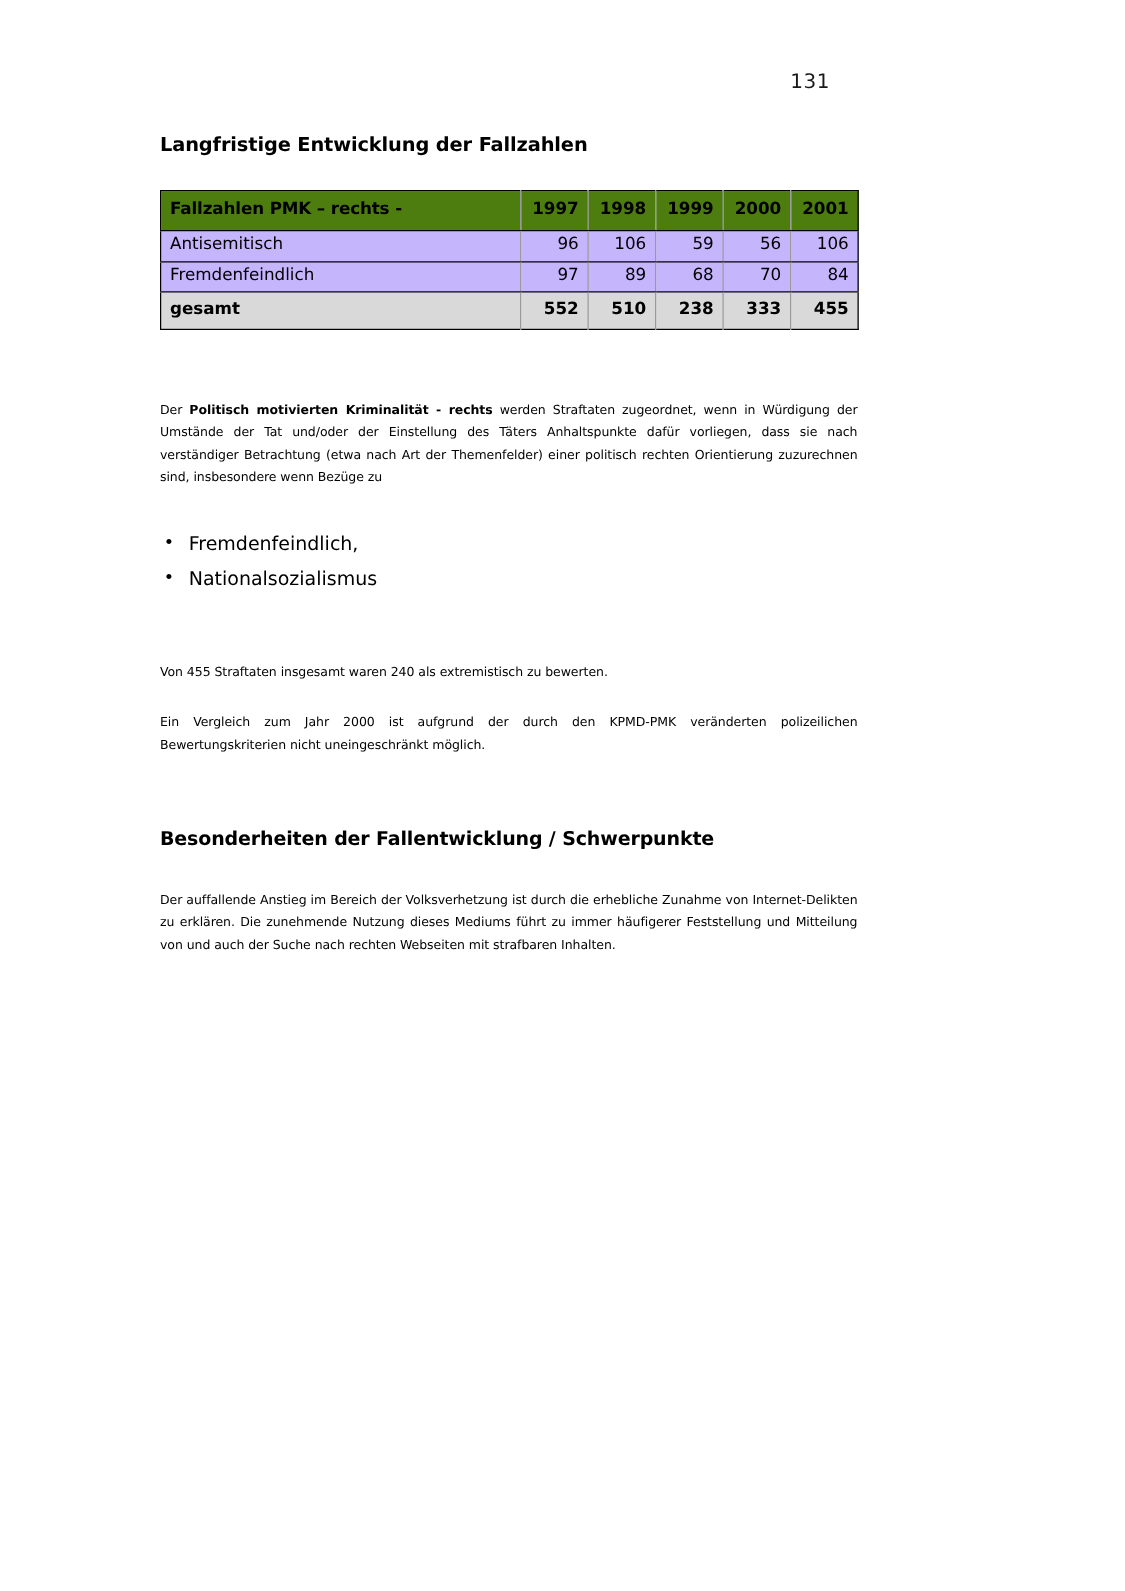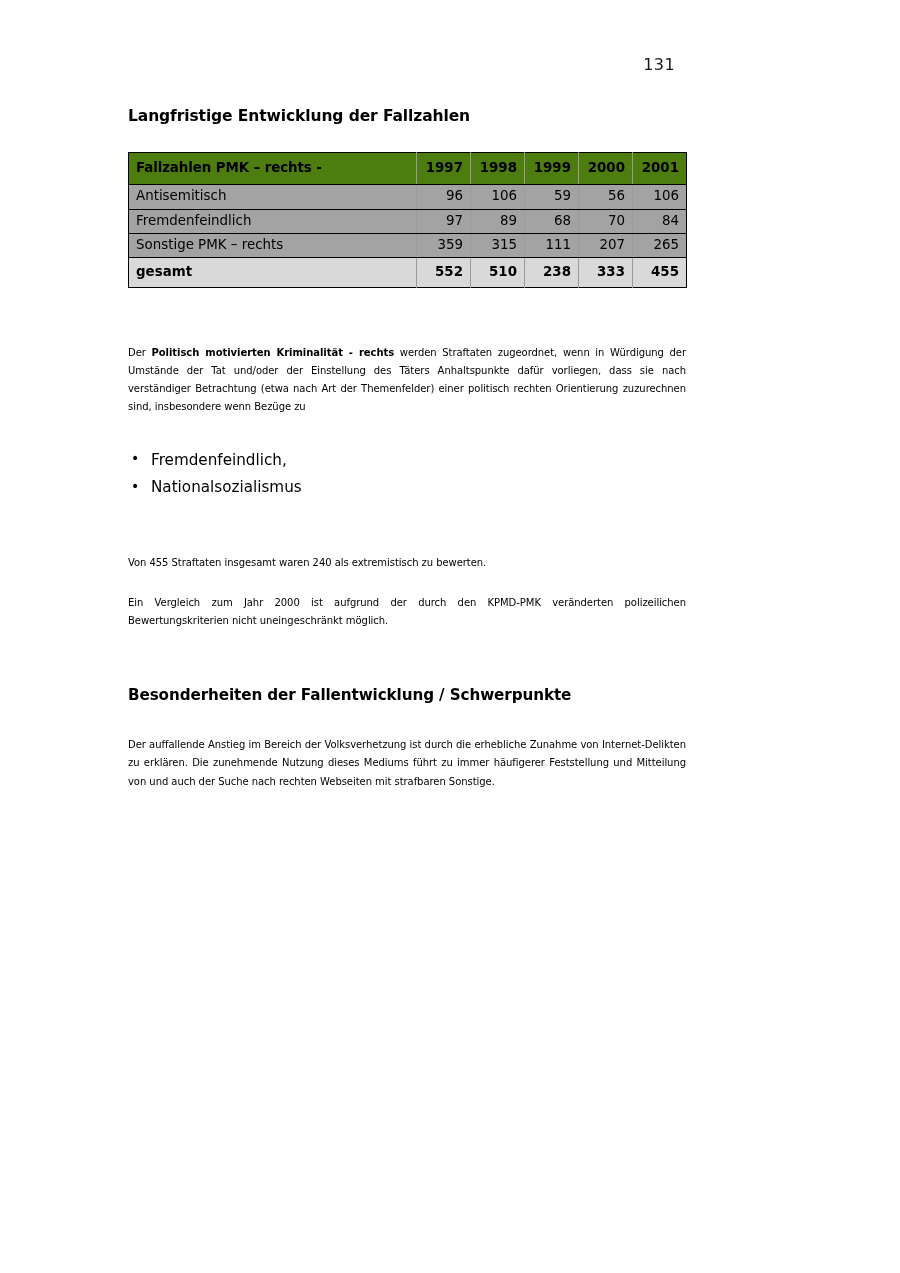--- a/index.html
+++ b/index.html
@@ -16,21 +16,20 @@
     color: #000000;
     -webkit-font-smoothing: antialiased;
   }
 
   .page {
     position: absolute;
     inset: 0;
     width: 724px;
     height: 1273px;
     overflow: hidden;
-    padding-left: 11px;
   }
 
   
   .page-number {
     position: absolute;
     top: 57px;
     right: 60px;
     font-size: 16px;
     line-height: 1;
     letter-spacing: 0.4px;
@@ -86,21 +85,21 @@
   table.figures thead th.label-head {
     text-align: left;
     letter-spacing: -0.1px;
   }
   table.figures thead th.year-head {
     text-align: right;
     border-left: 1.1px solid #9a9a9a;
   }
 
   table.figures tbody tr.data-row td {
-    background: #a3a3a3;
+    background: #c4b5fd;
     border-bottom: 1.1px solid #000;
   }
   table.figures tbody tr.data-row td.row-label {
     text-align: left;
   }
   table.figures tbody tr.data-row td.value {
     text-align: right;
     border-left: 1.1px solid #9a9a9a;
   }
   table.figures tbody tr.data-row:last-of-type td {
@@ -202,28 +201,20 @@
             <td class="value">106</td>
           </tr>
           <tr class="data-row">
             <td class="row-label">Fremdenfeindlich</td>
             <td class="value">97</td>
             <td class="value">89</td>
             <td class="value">68</td>
             <td class="value">70</td>
             <td class="value">84</td>
           </tr>
-          <tr class="data-row">
-            <td class="row-label">Sonstige PMK – rechts</td>
-            <td class="value">359</td>
-            <td class="value">315</td>
-            <td class="value">111</td>
-            <td class="value">207</td>
-            <td class="value">265</td>
-          </tr>
         </tbody>
         <tfoot>
           <tr>
             <td class="row-label">gesamt</td>
             <td class="value">552</td>
             <td class="value">510</td>
             <td class="value">238</td>
             <td class="value">333</td>
             <td class="value">455</td>
           </tr>
@@ -252,16 +243,16 @@
     <div class="gap-small"></div>
 
     <p class="body-text">Ein Vergleich zum Jahr 2000 ist aufgrund der durch den KPMD-PMK veränderten polizeilichen Bewertungskriterien nicht uneingeschränkt möglich.</p>
 
     <div class="gap-large"></div>
 
     <h3 class="sub-heading">Besonderheiten der Fallentwicklung / Schwerpunkte</h3>
 
     <div class="gap-med"></div>
 
-    <p class="body-text">Der auffallende Anstieg im Bereich der Volksverhetzung ist durch die erhebliche Zunahme von Internet-Delikten zu erklären. Die zunehmende Nutzung dieses Mediums führt zu immer häufigerer Feststellung und Mitteilung von und auch der Suche nach rechten Webseiten mit strafbaren Sonstige.</p>
+    <p class="body-text">Der auffallende Anstieg im Bereich der Volksverhetzung ist durch die erhebliche Zunahme von Internet-Delikten zu erklären. Die zunehmende Nutzung dieses Mediums führt zu immer häufigerer Feststellung und Mitteilung von und auch der Suche nach rechten Webseiten mit strafbaren Inhalten.</p>
 
   </div>
 </div>
 
 </body></html>

